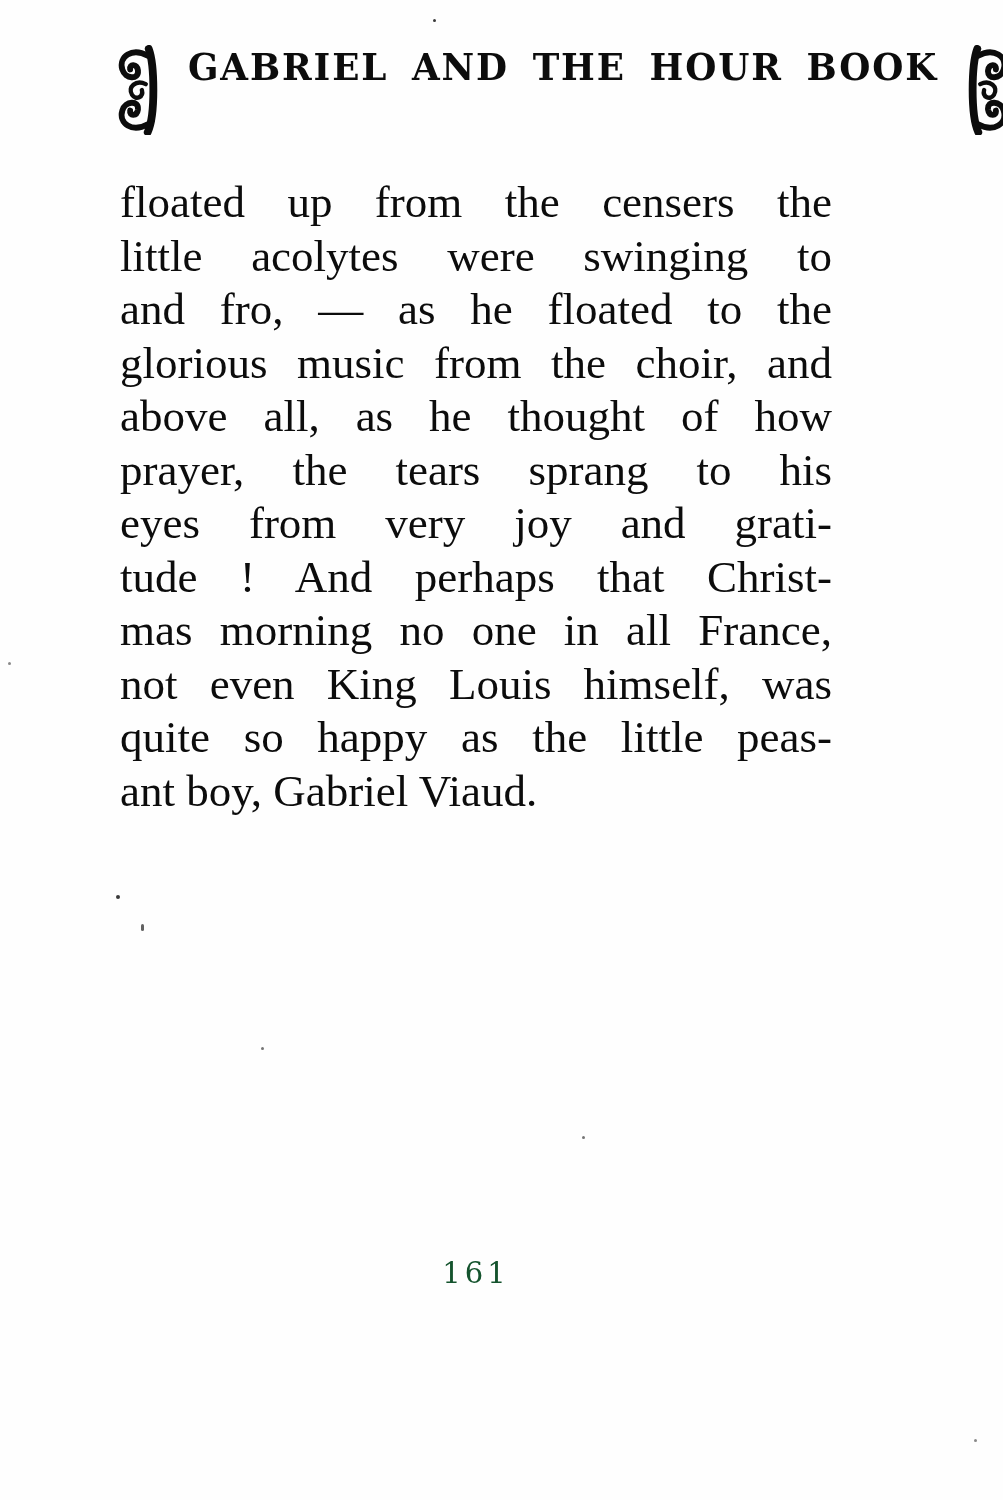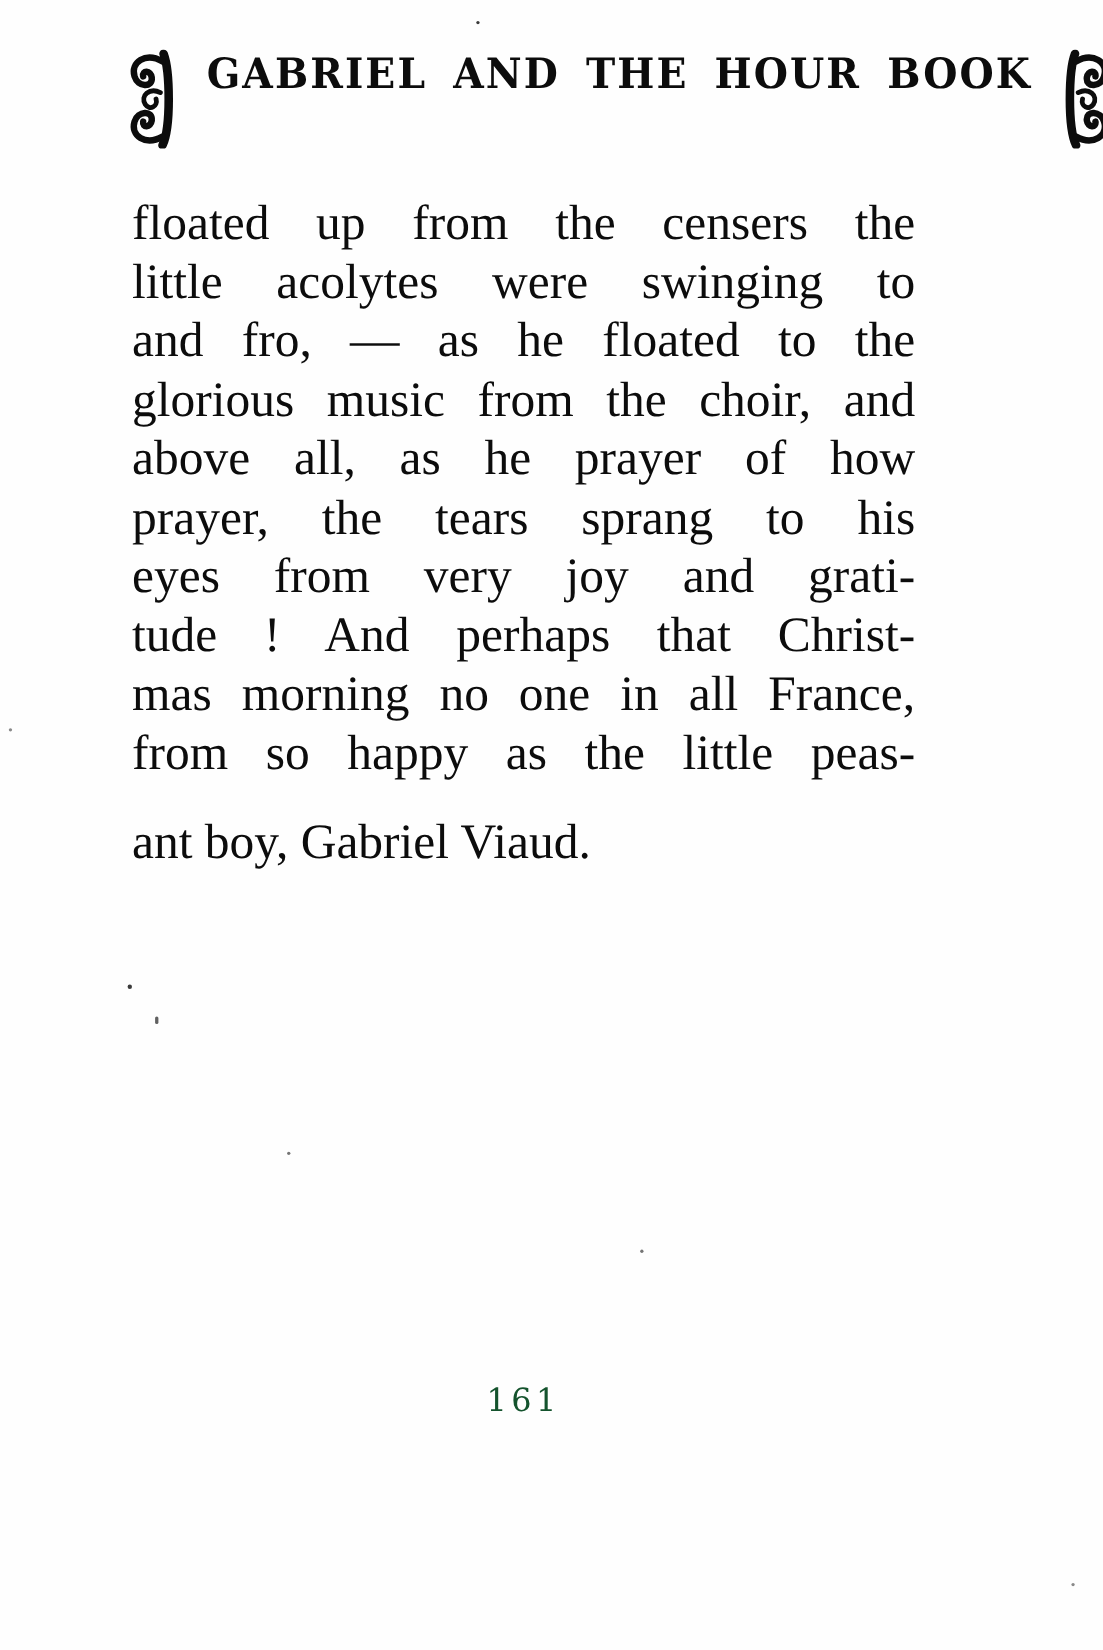--- a/index.html
+++ b/index.html
@@ -81,21 +81,20 @@
   }
   .text-line {
     line-height: 53.5px;
     height: 53.5px;
     text-align: justify;
     text-align-last: justify;
     white-space: normal;
   }
   .text-line.last {
     text-align-last: left;
-    margin-top: 28px;
   }
 
   
   .folio {
     position: absolute;
     left: 120px;
     top: 1256px;
     width: 712px;
     text-align: center;
     font-family: "DejaVu Serif", serif;
@@ -153,26 +152,27 @@
         <path d="M32,40 C22,35 13,43 18,51 C22,57 30,53 28,46" stroke-width="4.5"></path>
       </svg>
     </span>
   </header>
 
   <main class="body-text">
     <div class="text-line">floated up from the censers the</div>
     <div class="text-line">little acolytes were swinging to</div>
     <div class="text-line">and fro, — as he floated to the</div>
     <div class="text-line">glorious music from the choir, and</div>
-    <div class="text-line">above all, as he prayer of how</div>
+    <div class="text-line">above all, as he thought of how</div>
     <div class="text-line">prayer, the tears sprang to his</div>
     <div class="text-line">eyes from very joy and grati-</div>
     <div class="text-line">tude !  And perhaps that Christ-</div>
     <div class="text-line">mas morning no one in all France,</div>
-    <div class="text-line">from so happy as the little peas-</div>
+    <div class="text-line">not even King Louis himself, was</div>
+    <div class="text-line">quite so happy as the little peas-</div>
     <div class="text-line last">ant boy, Gabriel Viaud.</div>
   </main>
 
   <footer>
     <div class="folio">161</div>
   </footer>
 
   <span class="speck s1"></span>
   <span class="speck s2"></span>
   <span class="speck s3"></span>

